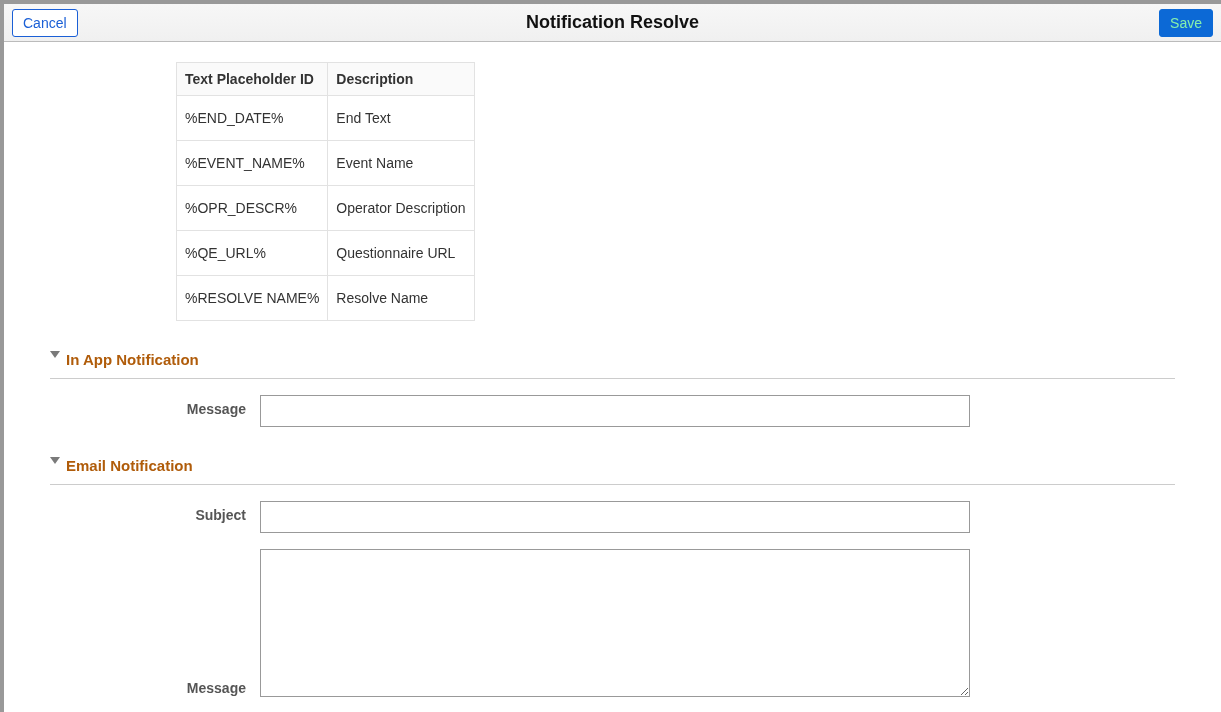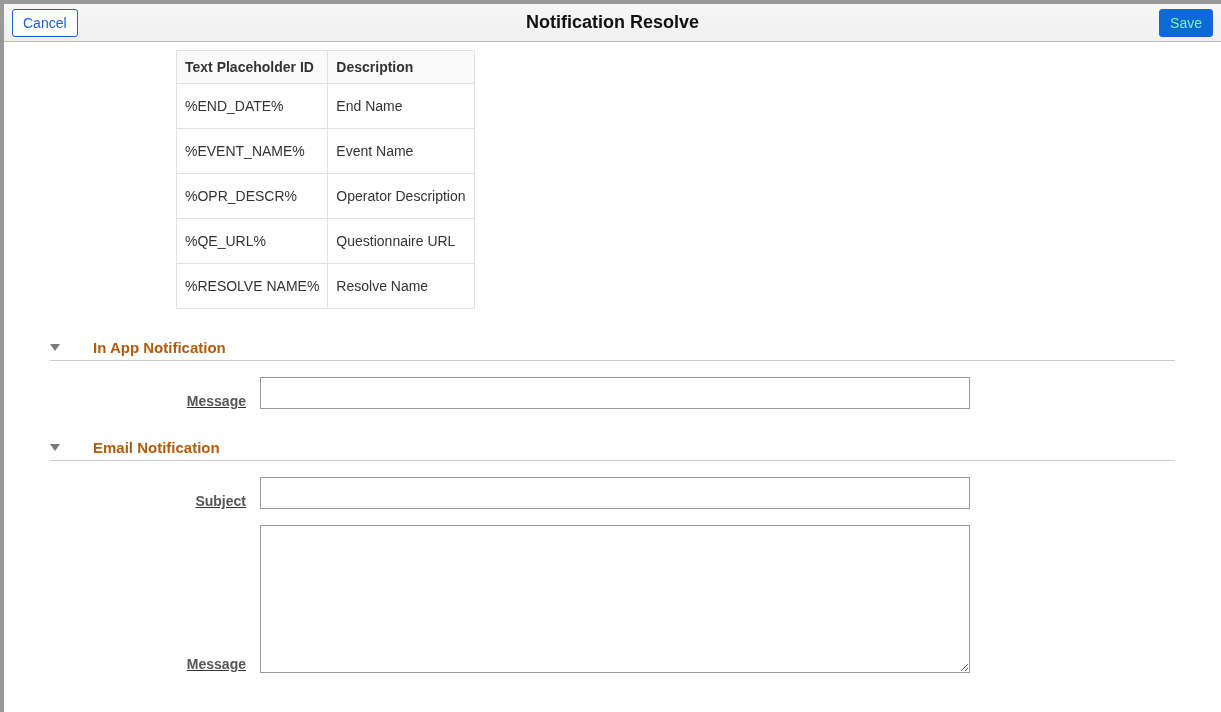--- a/index.html
+++ b/index.html
@@ -63,21 +63,21 @@
     padding: 0 46px;
   }
 
   
   .ph-table {
     margin-left: 126px; 
     border: 1px solid #d6d6d6;
     border-collapse: collapse;
     background: #fff;
     width: 252px;
-    margin-top: 8px;
+    margin-top: 20px;
   }
   .ph-table th, .ph-table td {
     border: 1px solid #e2e2e2;
     padding: 14px 8px;
     text-align: left;
     font-size: 14px;
     vertical-align: middle;
     white-space: nowrap;
   }
   .ph-table th {
@@ -85,46 +85,44 @@
     background: #fafafa;
     padding: 8px 8px;
   }
   .ph-table td.desc { color: #333; }
 
   
   .section {
     margin-top: 30px;
   }
   .section-header {
-    display: flex; align-items: center;
+    display: flex; 
     border-bottom: 1px solid #ccc;
-    padding-bottom: 4px;
+    padding-bottom: 10px;
     cursor: pointer;
     user-select: none;
-    gap: 27px;
   }
   .tri {
     width: 0; height: 0;
     border-left: 5px solid transparent;
     border-right: 5px solid transparent;
     border-top: 7px solid #7a7a7a;
     margin-right: 6px;
   }
   .section-title {
     color: #b05c0a;
     font-weight: bold;
     font-size: 15px;
   }
 
   
   .form-row {
     display: flex;
-    align-items: flex-end;
+    align-items: flex-start;
     margin-top: 16px;
-    text-decoration: underline;
   }
   .form-row.align-bottom .form-label {
     align-self: flex-end;
     padding-bottom: 4px;
   }
   .form-label {
     flex: 0 0 210px;
     text-align: right;
     padding-right: 14px;
     color: #555;
@@ -169,21 +167,21 @@
       <table class="ph-table">
         <thead>
           <tr>
             <th>Text Placeholder ID</th>
             <th>Description</th>
           </tr>
         </thead>
         <tbody>
           <tr>
             <td>%END_DATE%</td>
-            <td class="desc">End Name</td>
+            <td class="desc">End Text</td>
           </tr>
           <tr>
             <td>%EVENT_NAME%</td>
             <td class="desc">Event Name</td>
           </tr>
           <tr>
             <td>%OPR_DESCR%</td>
             <td class="desc">Operator Description</td>
           </tr>
           <tr>

